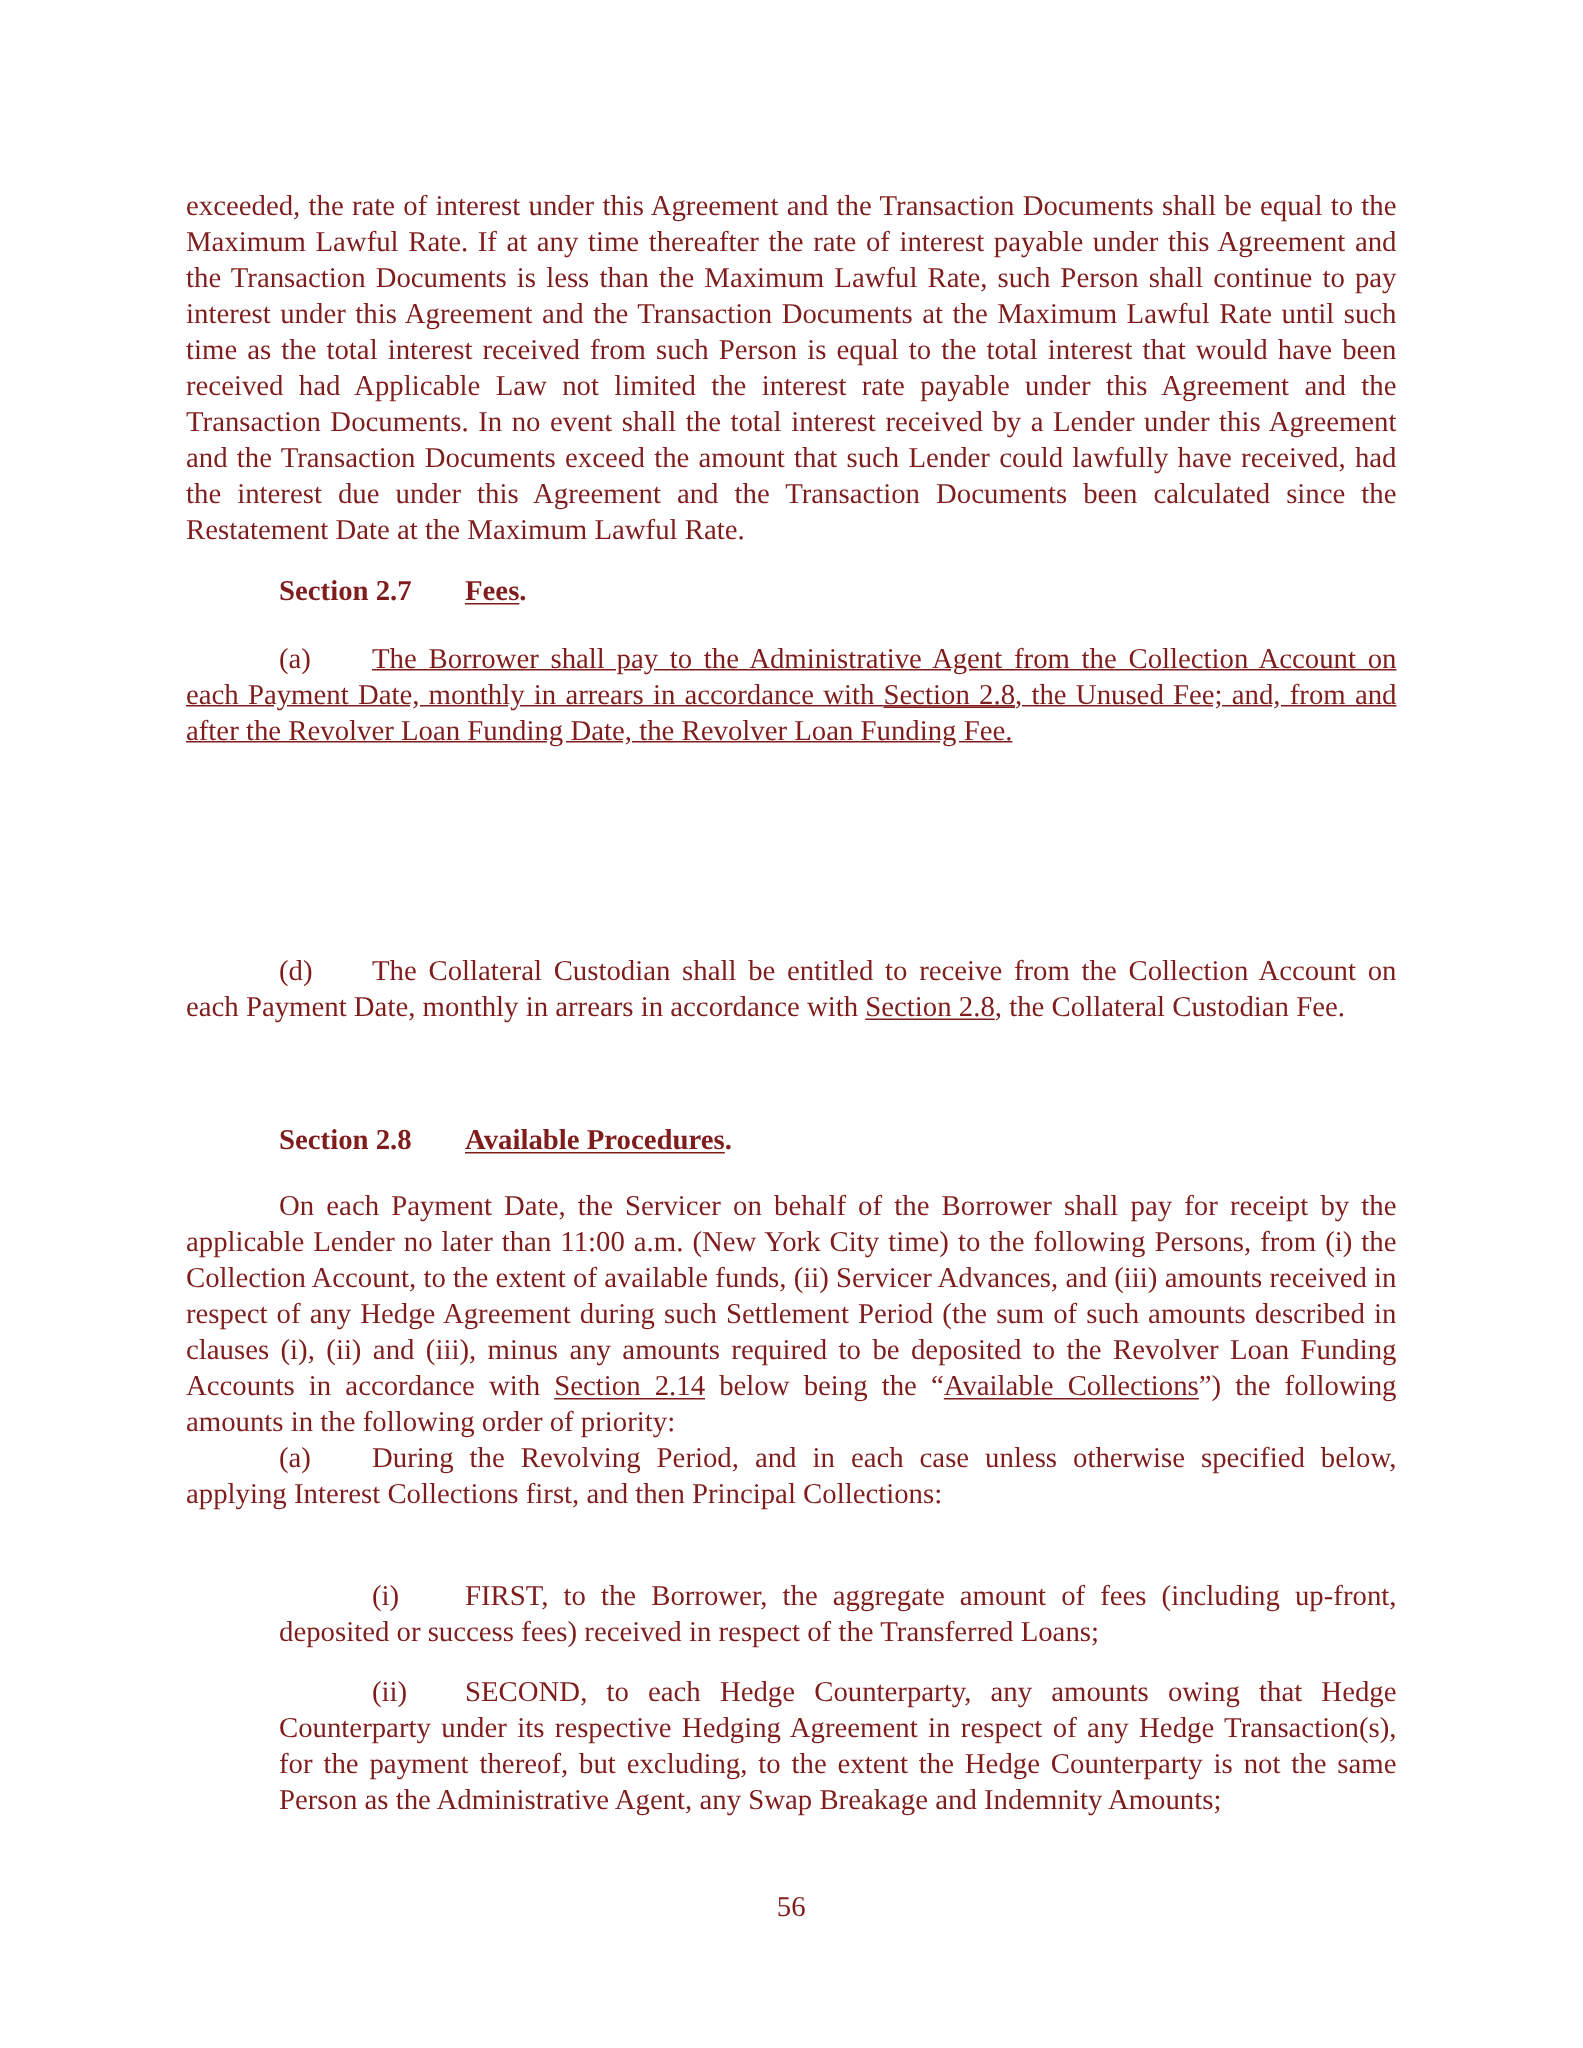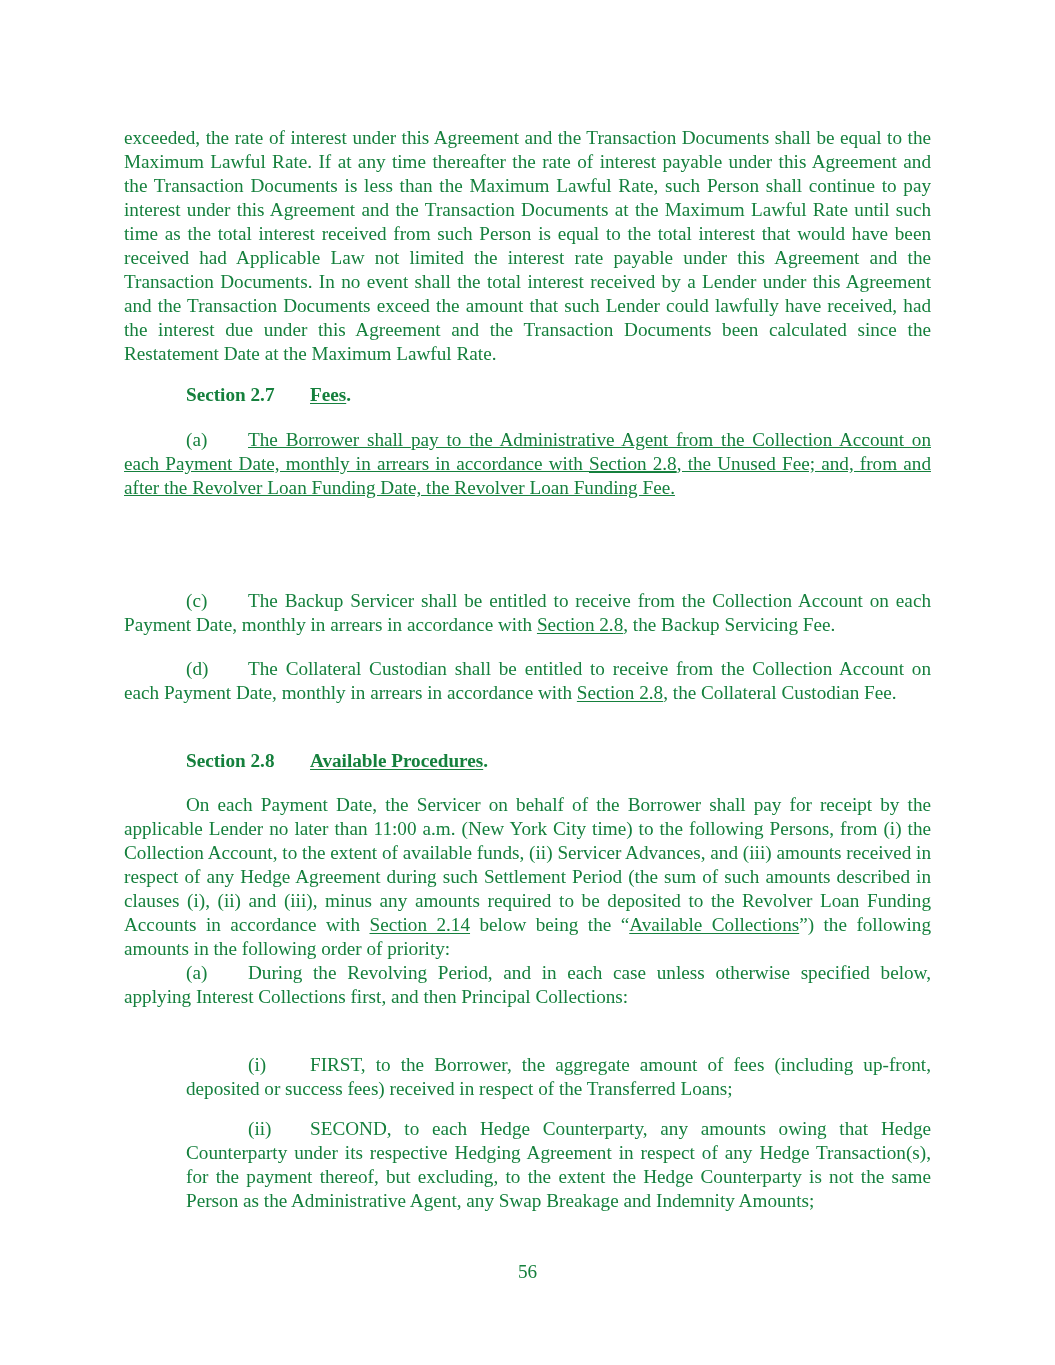--- a/index.html
+++ b/index.html
@@ -1,19 +1,19 @@
 <!DOCTYPE html>
 <html><head>
 <meta charset="utf-8">
 <style>
   html, body { margin: 0; padding: 0; background: #ffffff; }
   body { width: 1055px; height: 1365px; position: relative; overflow: hidden; }
   .page {
     position: absolute; left: 0; top: 0; width: 1055px; height: 1365px;
-    font-family: "Liberation Serif", serif; color: #15803d; font-size: 19.2px;
+    font-family: "Liberation Serif", serif; color: #7f1d1d; font-size: 19.2px;
   }
   .block { position: absolute; left: 124px; width: 807px; line-height: 24px; }
   .block.sub { left: 186px; width: 745px; }
   p { margin: 0; text-align: justify; }
   .ind { text-indent: 62px; }
   .lbl { display: inline-block; width: 62px; text-indent: 0; }
   .u { text-decoration: underline; text-underline-offset: 2px; }
   .heading { position: absolute; left: 186px; font-weight: bold; line-height: 24px; }
   .heading .num { display: inline-block; width: 124px; }
   .pagenum { position: absolute; left: 0; width: 1055px; top: 1260px; text-align: center; line-height: 24px; }
@@ -29,25 +29,22 @@
 
   <div class="heading" style="top:383px;">
     <span class="num">Section 2.7</span><span class="u">Fees</span><span>.</span>
   </div>
 
   <div class="block" style="top:428px;text-decoration:underline;">
     <p class="ind"><span class="lbl">(a)</span><span>The Borrower shall pay to the Administrative Agent from the Collection Account on each Payment Date, monthly in arrears in accordance with </span><span class="u">Section 2.8</span><span>, the Unused Fee; and, from and after the Revolver Loan Funding Date, the Revolver Loan Funding Fee.</span></p>
   </div>
 
 
-  <div class="block" style="top:589px;">
-    <p class="ind"><span class="lbl">(c)</span><span>The Backup Servicer shall be entitled to receive from the Collection Account on each Payment Date, monthly in arrears in accordance with </span><span class="u">Section 2.8</span><span>, the Backup Servicing Fee.</span></p>
-  </div>
 
-  <div class="block" style="top:657px;">
+  <div class="block" style="top:636px;">
     <p class="ind"><span class="lbl">(d)</span><span>The Collateral Custodian shall be entitled to receive from the Collection Account on each Payment Date, monthly in arrears in accordance with </span><span class="u">Section 2.8</span><span>, the Collateral Custodian Fee.</span></p>
   </div>
 
   <div class="heading" style="top:749px;">
     <span class="num">Section 2.8</span><span class="u">Available Procedures</span><span>.</span>
   </div>
 
   <div class="block" style="top:793px;">
     <p class="ind"><span>On each Payment Date, the Servicer on behalf of the Borrower shall pay for receipt by the applicable Lender no later than 11:00 a.m. (New York City time) to the following Persons, from (i) the Collection Account, to the extent of available funds, (ii) Servicer Advances, and (iii) amounts received in respect of any Hedge Agreement during such Settlement Period (the sum of such amounts described in clauses (i), (ii) and (iii), minus any amounts required to be deposited to the Revolver Loan Funding Accounts in accordance with </span><span class="u">Section 2.14</span><span> below being the “</span><span class="u">Available Collections</span><span>”) the following amounts in the following order of priority:</span></p>
   </div>

